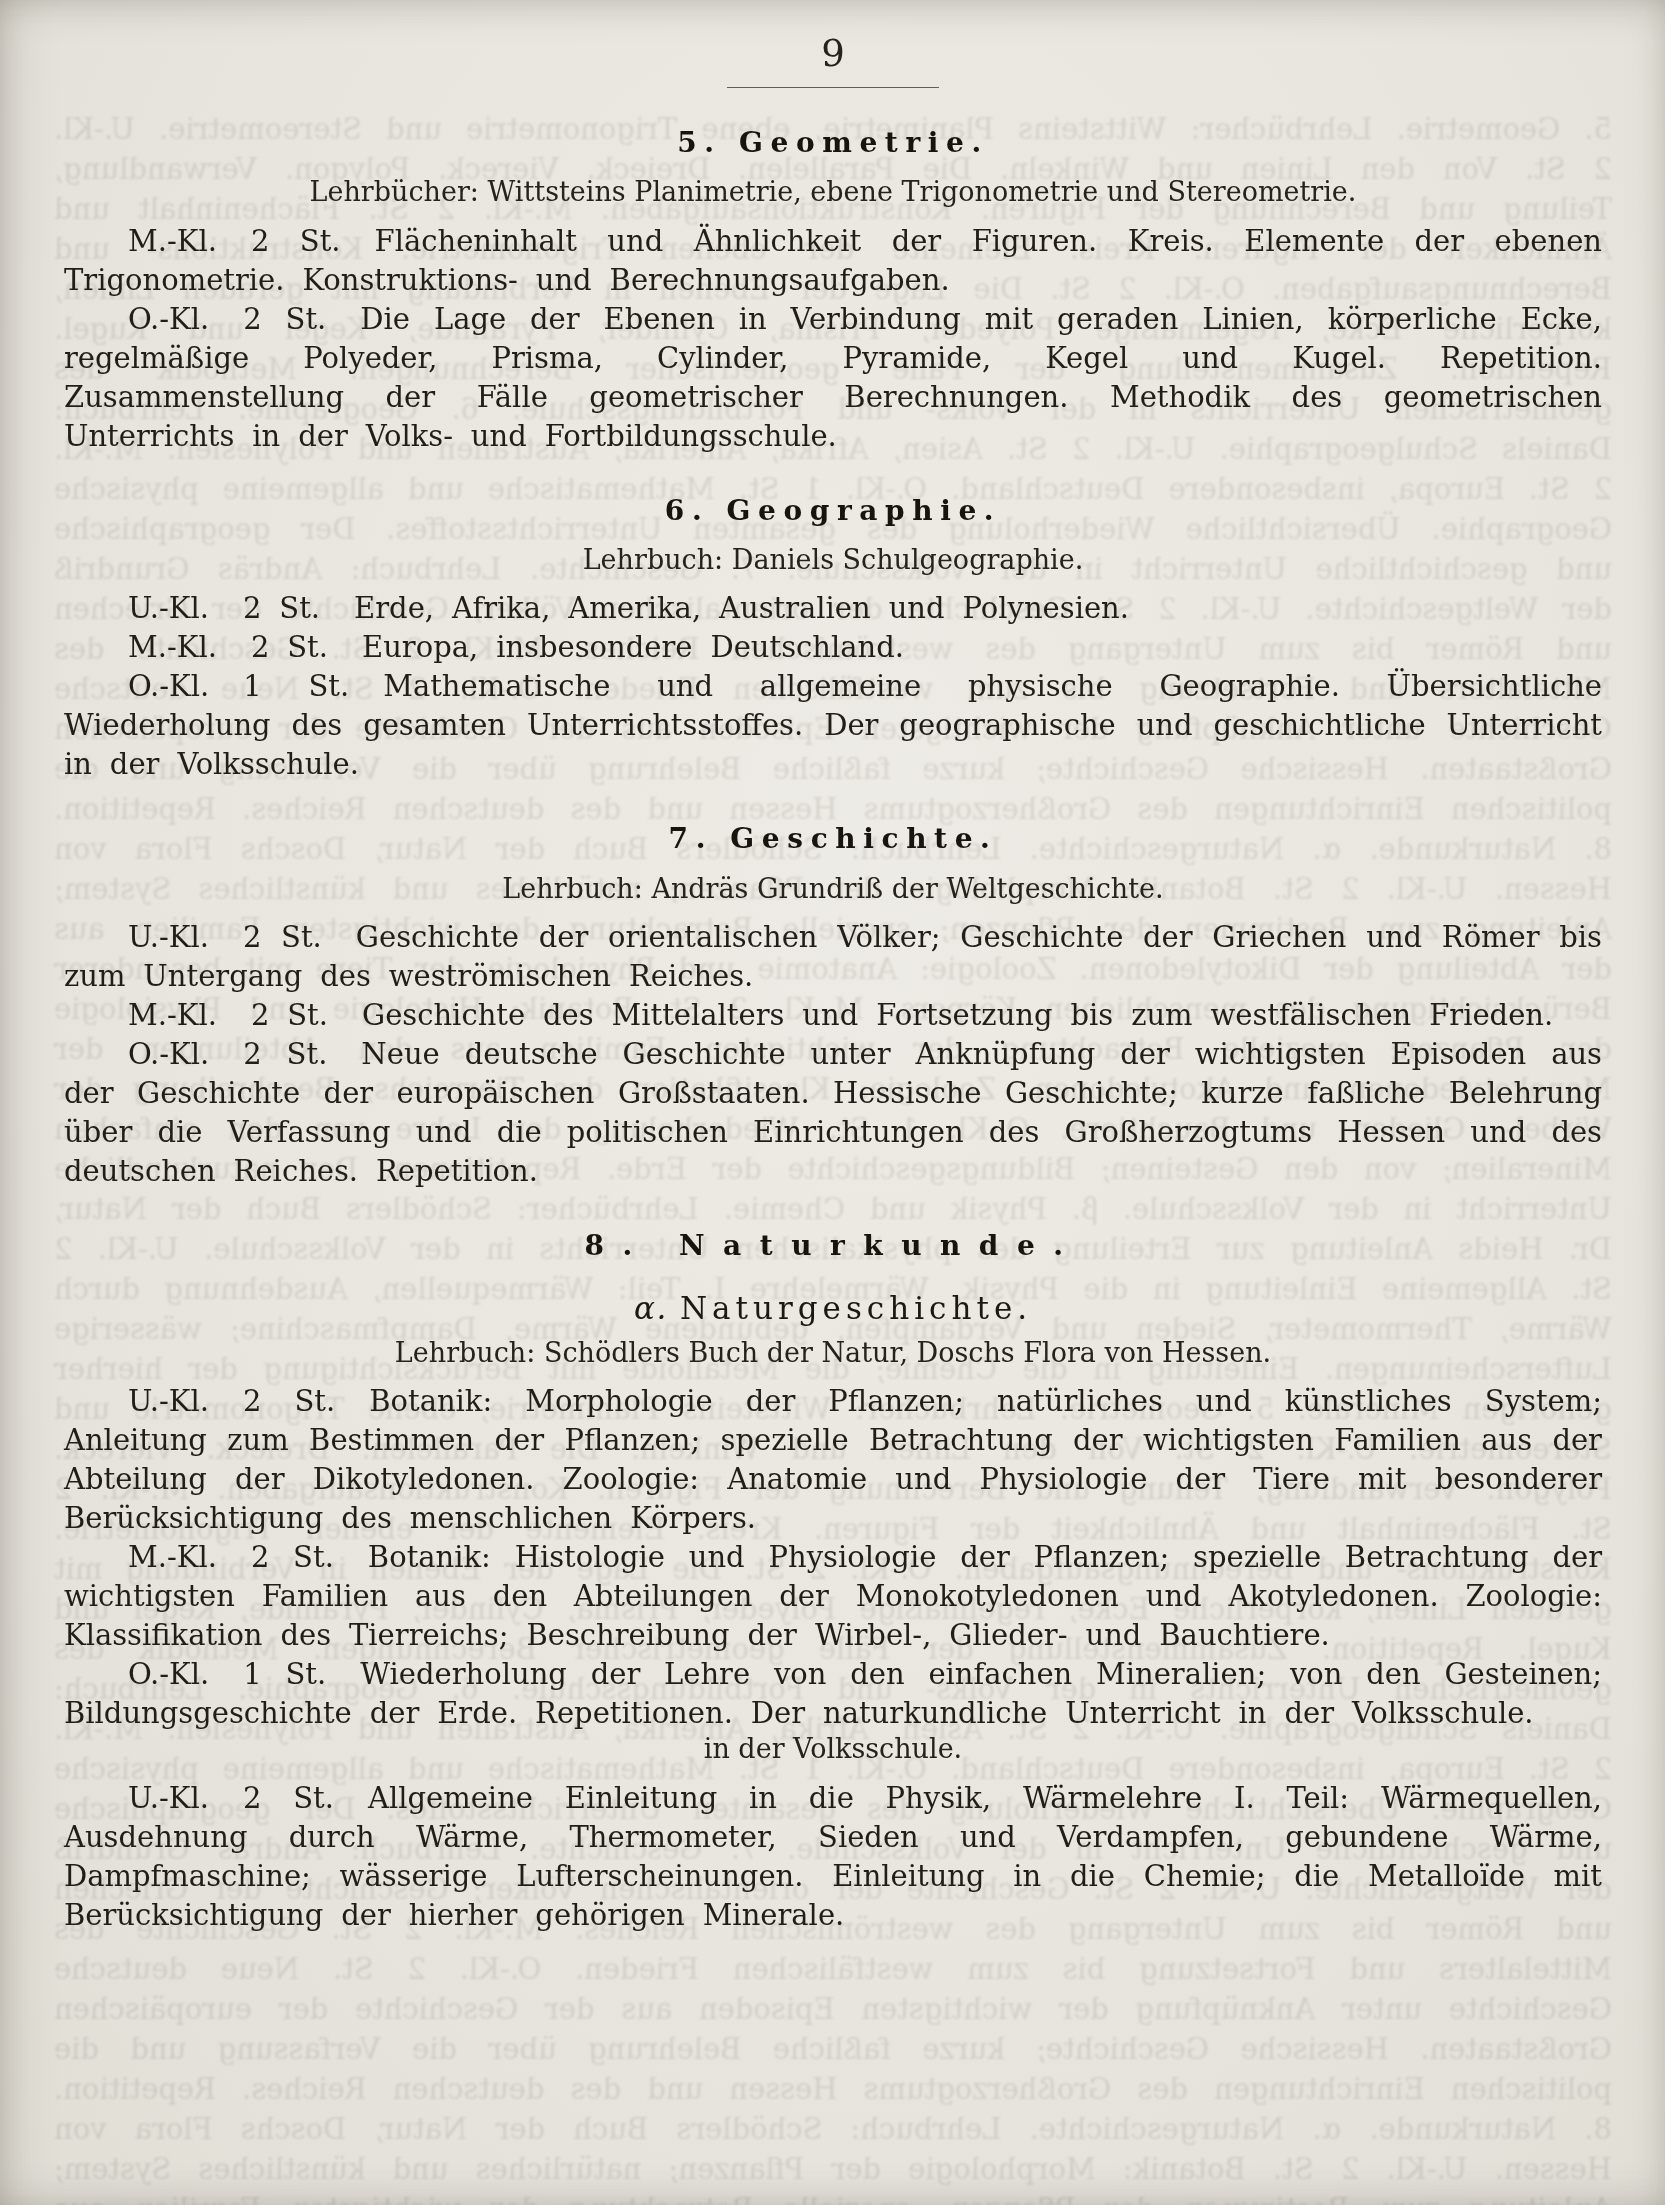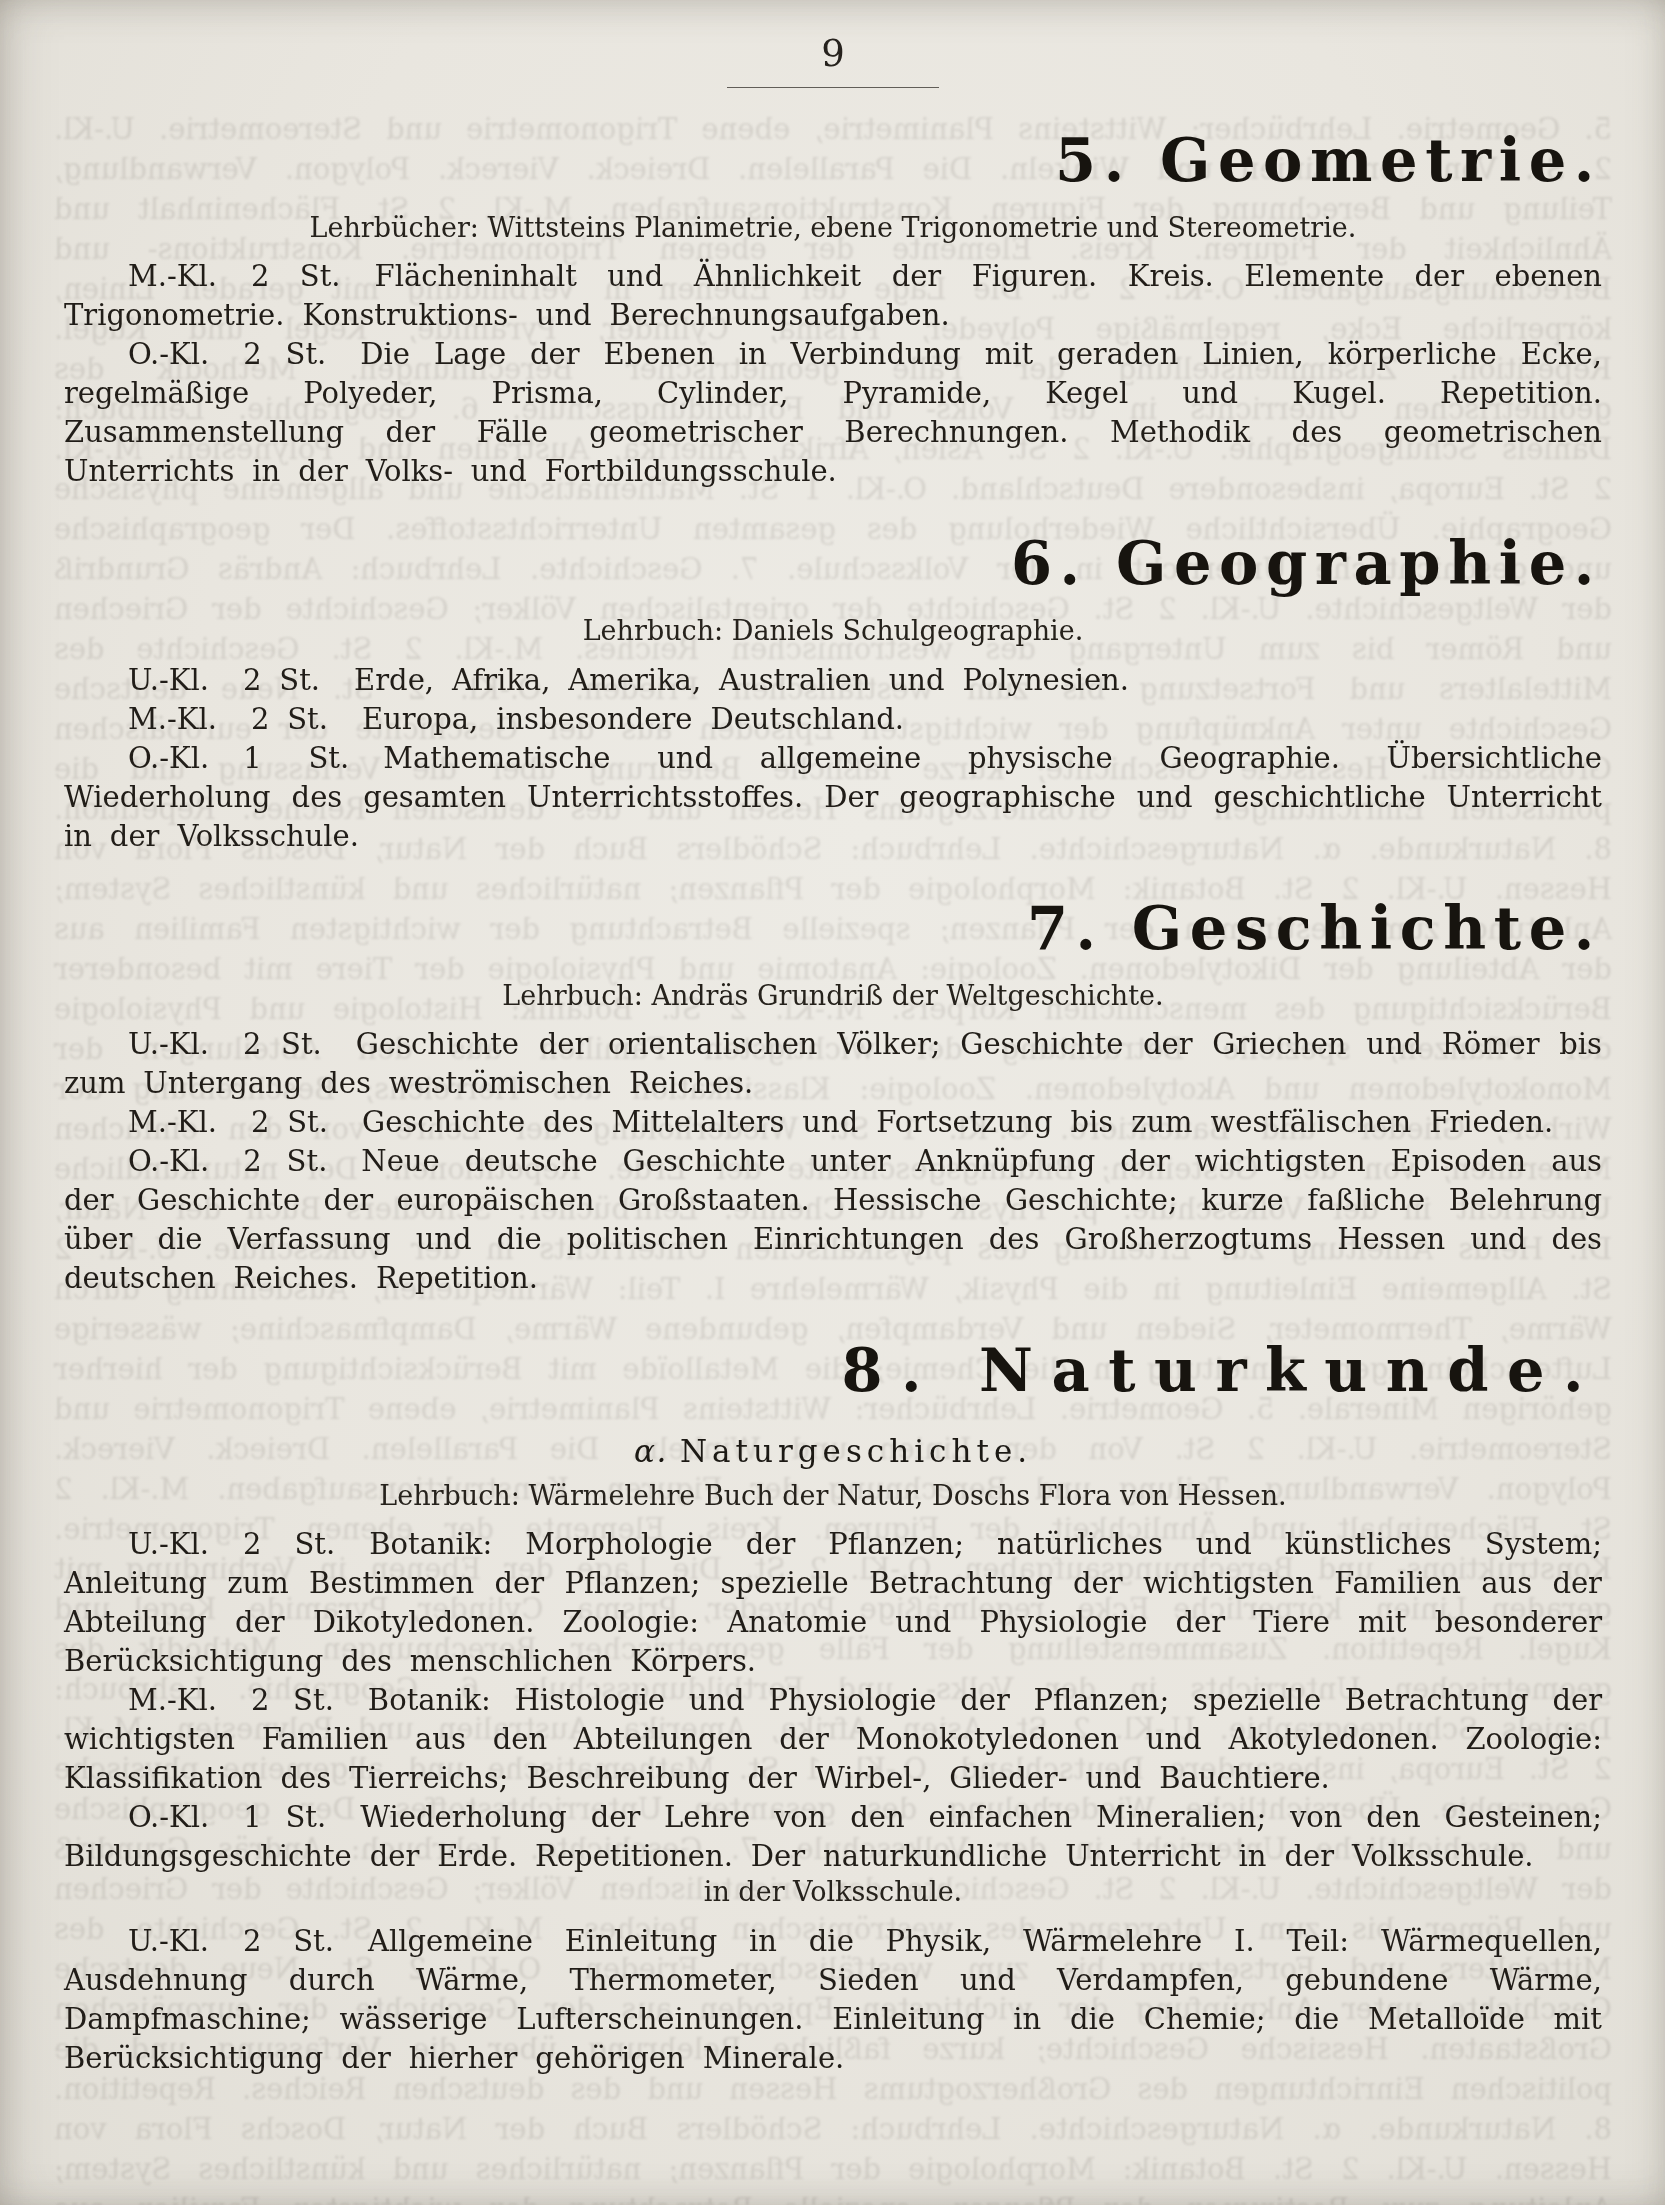--- a/index.html
+++ b/index.html
@@ -53,22 +53,22 @@
     color: #26221d;
   }
   .pagerule {
     width: 212px;
     height: 0;
     margin: 15px auto 0 auto;
     border-top: 1.7px solid rgba(45, 40, 34, 0.72);
   }
   .heading {
     margin: 39px 0 17px 0;
-    text-align: right;
-    font-size: 59px;
+    text-align: center;
+    font-size: 28px;
     line-height: 1.15;
     font-weight: bold;
     letter-spacing: 7.6px;
     color: #17140f;
   }
   .heading.wide {
     letter-spacing: 18.5px;
   }
   .subheading {
     margin: 29px 0 10px 0;
@@ -137,21 +137,21 @@
       <div class="textbook">Lehrbuch: Andräs Grundriß der Weltgeschichte.</div>
       <p class="para"><span class="kl">U.-Kl.</span><span class="st">2 St.</span><span class="tx">Geschichte der orientalischen Völker; Geschichte der Griechen und Römer bis zum Untergang des weströmischen Reiches.</span></p>
       <p class="para"><span class="kl">M.-Kl.</span><span class="st">2 St.</span><span class="tx">Geschichte des Mittelalters und Fortsetzung bis zum westfälischen Frieden.</span></p>
       <p class="para"><span class="kl">O.-Kl.</span><span class="st">2 St.</span><span class="tx">Neue deutsche Geschichte unter Anknüpfung der wichtigsten Episoden aus der Geschichte der europäischen Großstaaten. Hessische Geschichte; kurze faßliche Belehrung über die Verfassung und die politischen Einrichtungen des Großherzogtums Hessen und des deutschen Reiches. Repetition.</span></p>
     </section>
 
     <section>
       <h1 class="heading wide">8. Naturkunde.</h1>
 
       <div class="subheading"><em>α.</em><span>Naturgeschichte.</span></div>
-      <div class="textbook">Lehrbuch: Wärmelehre Buch der Natur, Doschs Flora von Hessen.</div>
+      <div class="textbook">Lehrbuch: Schödlers Buch der Natur, Doschs Flora von Hessen.</div>
       <p class="para"><span class="kl">U.-Kl.</span><span class="st">2 St.</span><span class="tx">Botanik: Morphologie der Pflanzen; natürliches und künstliches System; Anleitung zum Bestimmen der Pflanzen; spezielle Betrachtung der wichtigsten Familien aus der Abteilung der Dikotyledonen. Zoologie: Anatomie und Physiologie der Tiere mit besonderer Berücksichtigung des menschlichen Körpers.</span></p>
       <p class="para"><span class="kl">M.-Kl.</span><span class="st">2 St.</span><span class="tx">Botanik: Histologie und Physiologie der Pflanzen; spezielle Betrachtung der wichtigsten Familien aus den Abteilungen der Monokotyledonen und Akotyledonen. Zoologie: Klassifikation des Tierreichs; Beschreibung der Wirbel-, Glieder- und Bauchtiere.</span></p>
       <p class="para"><span class="kl">O.-Kl.</span><span class="st">1 St.</span><span class="tx">Wiederholung der Lehre von den einfachen Mineralien; von den Gesteinen; Bildungsgeschichte der Erde. Repetitionen. Der naturkundliche Unterricht in der Volksschule.</span></p>
 
       <div class="textbook">in der Volksschule.</div>
       <p class="para"><span class="kl">U.-Kl.</span><span class="st">2 St.</span><span class="tx">Allgemeine Einleitung in die Physik, Wärmelehre I. Teil: Wärmequellen, Ausdehnung durch Wärme, Thermometer, Sieden und Verdampfen, gebundene Wärme, Dampfmaschine; wässerige Lufterscheinungen. Einleitung in die Chemie; die Metalloïde mit Berücksichtigung der hierher gehörigen Minerale.</span></p>
     </section>
 
   </div>
 </div>

